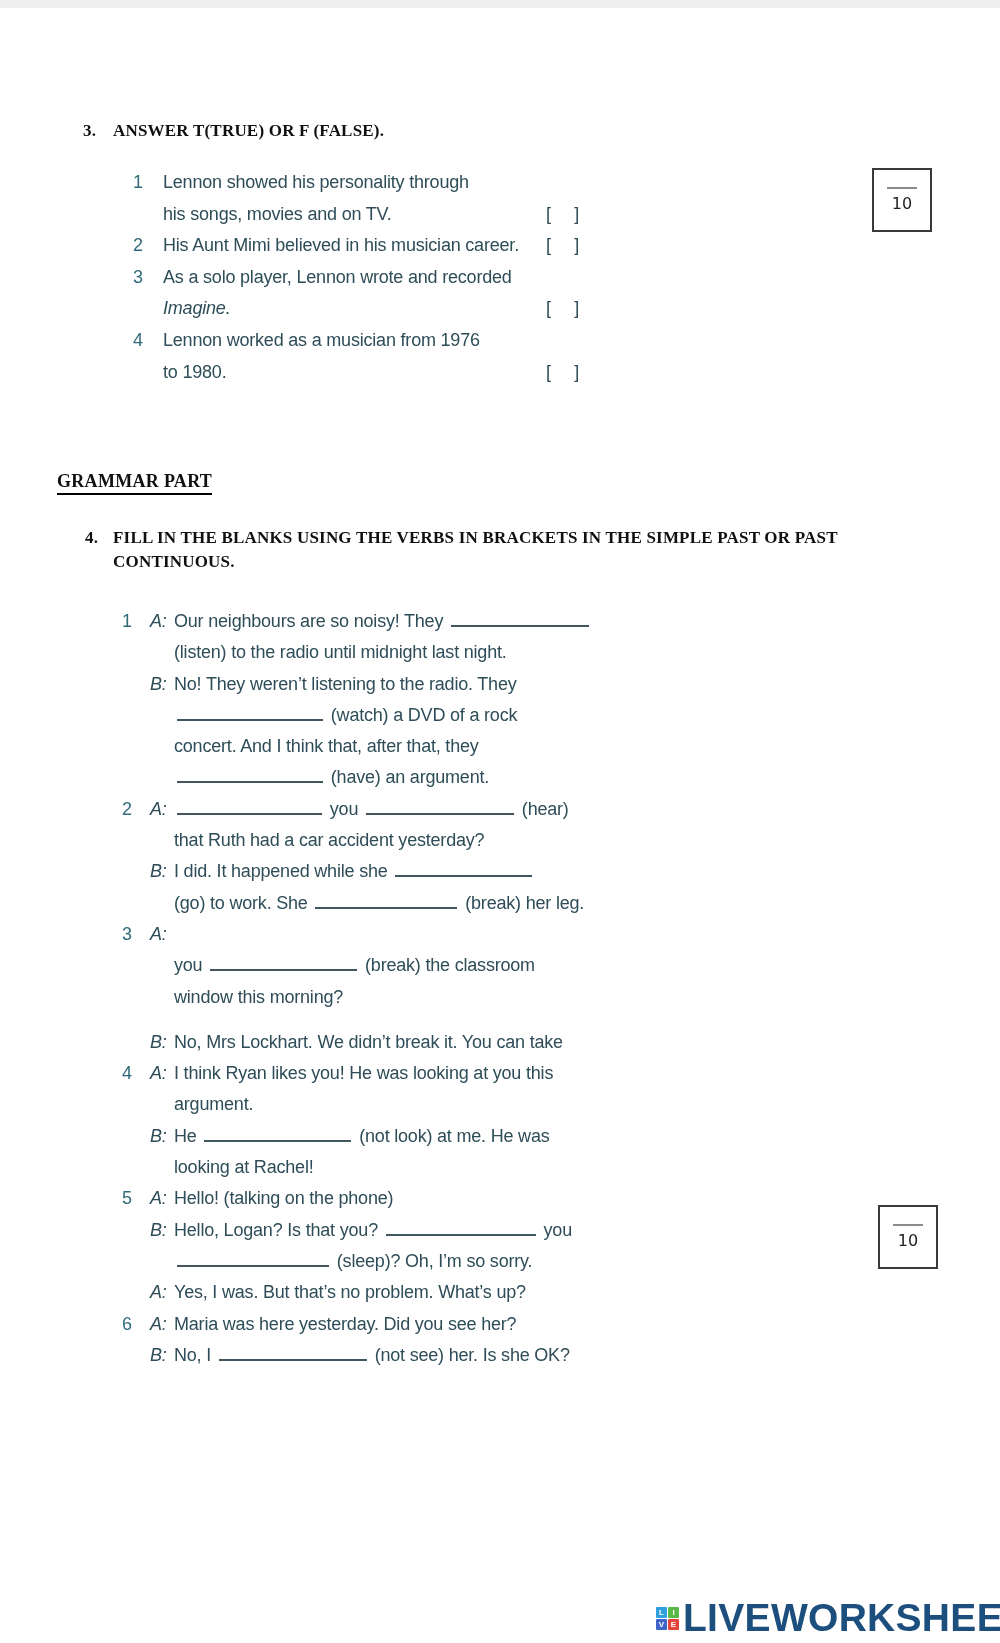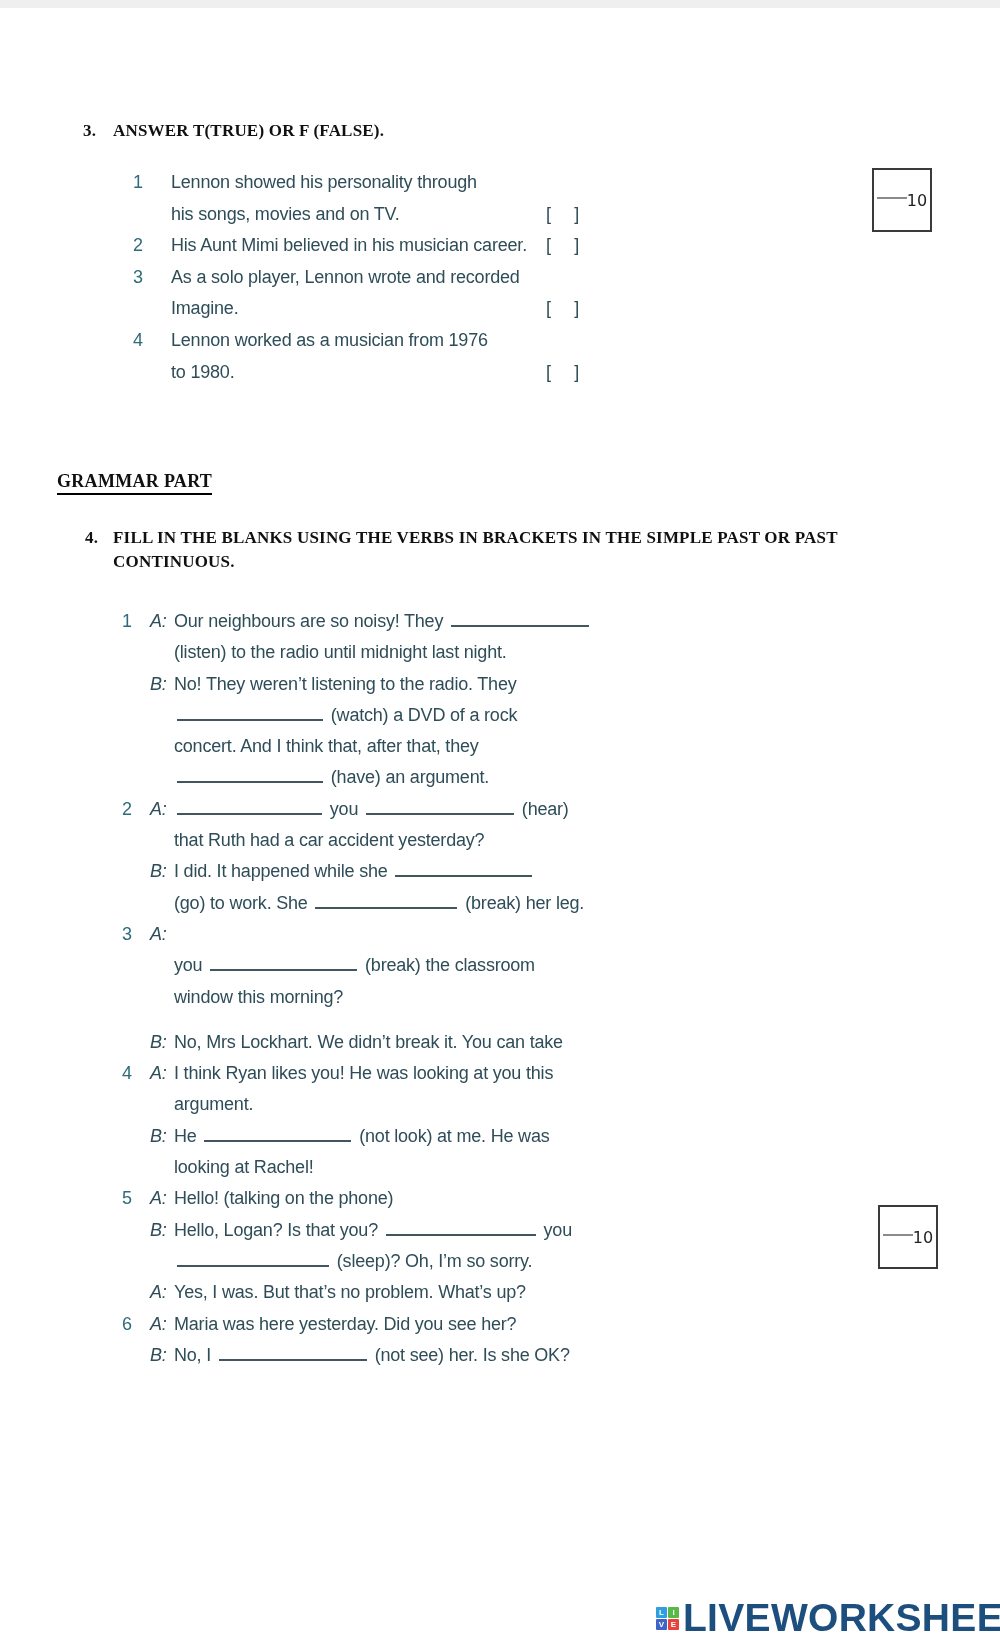--- a/index.html
+++ b/index.html
@@ -15,37 +15,37 @@
         border-bottom:2.5px solid #000;padding-bottom:1px;letter-spacing:0.3px;}
   .q4-header{position:absolute;left:85px;top:526px;width:770px;font-size:17px;display:flex;line-height:24px;letter-spacing:0.2px;}
   .q4-num{width:28px;flex:none;}
   .q4-title{flex:1;}
 
   
   .tf-list{position:absolute;left:120px;top:167px;width:560px;}
   .tf-row{position:relative;display:flex;line-height:31.6px;font-size:18px;
         letter-spacing:-0.2px;color:var(--ink);}
   .tf-num{width:43px;padding-left:13px;box-sizing:border-box;color:var(--num);flex:none;}
-  .tf-text{flex:1;white-space:nowrap;margin-left:8px;}
-  .tf-text.it{}
+  .tf-text{flex:1;white-space:nowrap;}
+  .tf-text.it{font-style:italic;}
   .bracket-slot{position:absolute;left:426px;top:0;width:33px;display:flex;
         justify-content:space-between;color:var(--ink);}
 
   .gr-list{position:absolute;left:110px;top:606px;width:590px;}
   .gr-row{display:flex;line-height:31.3px;font-size:18px;letter-spacing:-0.2px;color:var(--ink);}
   .gr-row.gap{margin-top:14px;}
   .gr-num{width:40px;padding-left:12px;box-sizing:border-box;color:var(--num);flex:none;}
   .gr-sp{width:24px;font-style:italic;flex:none;}
   .gr-text{flex:1;white-space:nowrap;}
   .blank{display:inline-block;border-bottom:2px solid var(--rule);height:0.72em;
         vertical-align:baseline;margin:0 3px;}
 
   
   .score-box{position:absolute;width:56px;height:60px;border:2px solid #3a3a3a;background:#fff;
-        display:flex;flex-direction:row;align-items:center;justify-content:center;}
+        display:flex;flex-direction:column;align-items:center;justify-content:center;}
   .score-box.b1{left:872px;top:168px;}
   .score-box.b2{left:878px;top:1205px;}
   .score-dash{width:30px;height:2px;background:#8b8b8b;margin-bottom:5px;}
   .score-val{font-size:16px;color:#222;font-family:"DejaVu Sans",sans-serif;}
 
   
   .footer{position:absolute;left:656px;top:1596px;display:flex;align-items:center;}
   .logo-grid{display:grid;grid-template-columns:11px 11px;grid-auto-rows:11px;gap:1px;margin-right:4px;}
   .logo-sq{display:flex;align-items:center;justify-content:center;color:#fff;font-size:8px;
         font-weight:bold;border-radius:1px;font-family:"Liberation Sans",sans-serif;}

